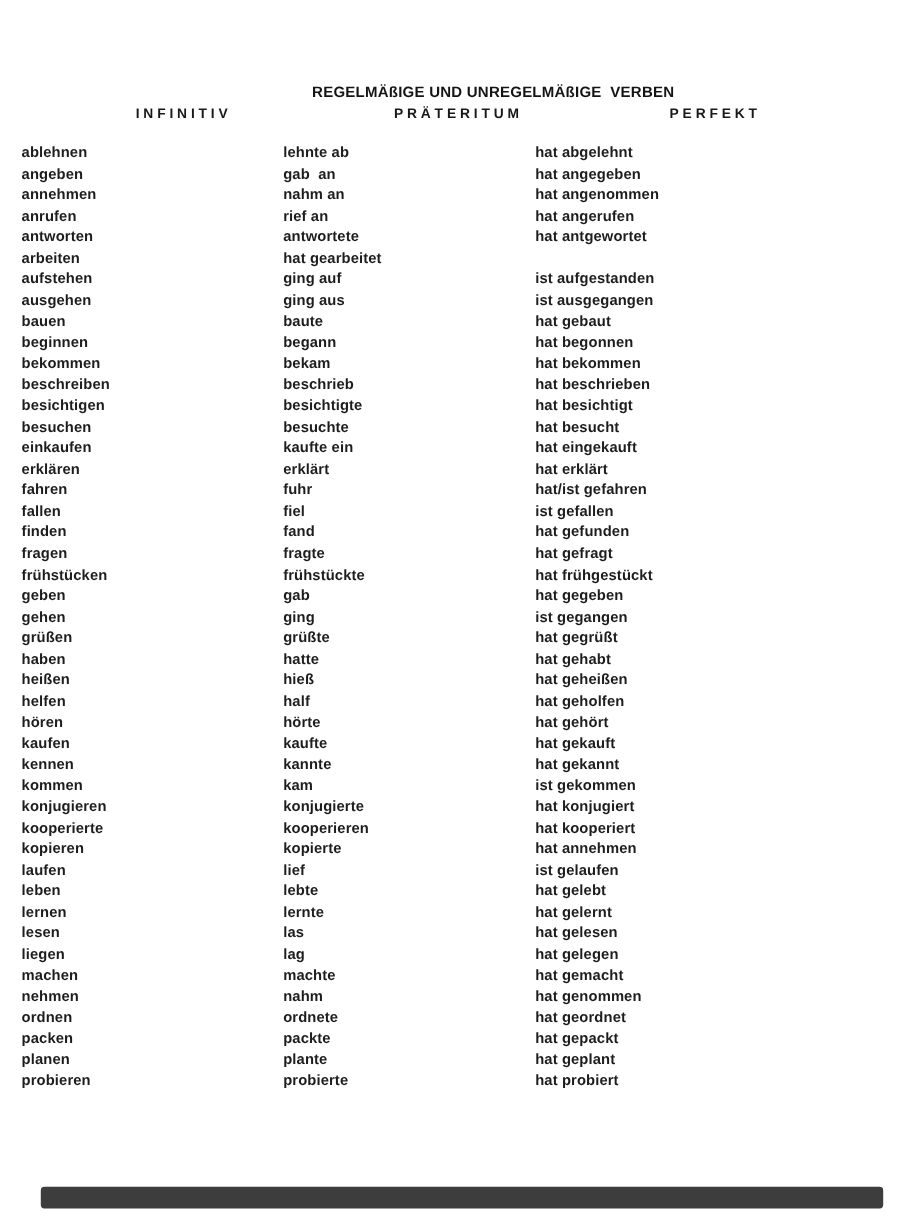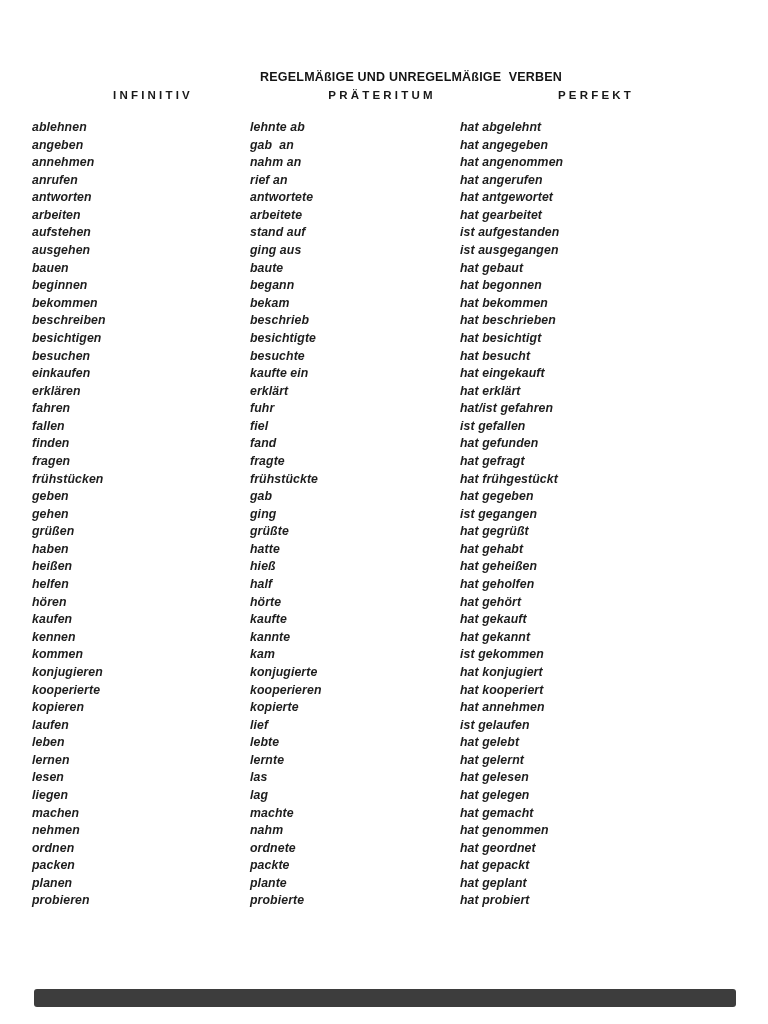--- a/index.html
+++ b/index.html
@@ -43,23 +43,22 @@
   .col-head.h3 { left: 582px; text-align: right; }
   .verb-table {
     position: absolute;
     top: 119px;
     left: 0;
     right: 0;
   }
   .verb-row {
     display: grid;
     grid-template-columns: 218px 210px 1fr;
-    padding-left: 32px;
+    padding-left: 18px;
     height: 17.58px;
-    font-style: italic;
   }
   .verb-cell {
     font-size: 12.3px;
     font-weight: 700;
     color: #1d1d1d;
     line-height: 17.58px;
     letter-spacing: 0.1px;
     white-space: pre;
     overflow: visible;
   }
@@ -112,27 +111,26 @@
     </div>
 
     <div class="verb-row">
       <div class="verb-cell">antworten</div>
       <div class="verb-cell">antwortete</div>
       <div class="verb-cell">hat antgewortet</div>
     </div>
 
     <div class="verb-row">
       <div class="verb-cell">arbeiten</div>
-      <div class="verb-cell">arbeitete</div>
       <div class="verb-cell">hat gearbeitet</div>
     </div>
 
     <div class="verb-row">
       <div class="verb-cell">aufstehen</div>
-      <div class="verb-cell">stand auf</div>
+      <div class="verb-cell">ging auf</div>
       <div class="verb-cell">ist aufgestanden</div>
     </div>
 
     <div class="verb-row">
       <div class="verb-cell">ausgehen</div>
       <div class="verb-cell">ging aus</div>
       <div class="verb-cell">ist ausgegangen</div>
     </div>
 
     <div class="verb-row">

